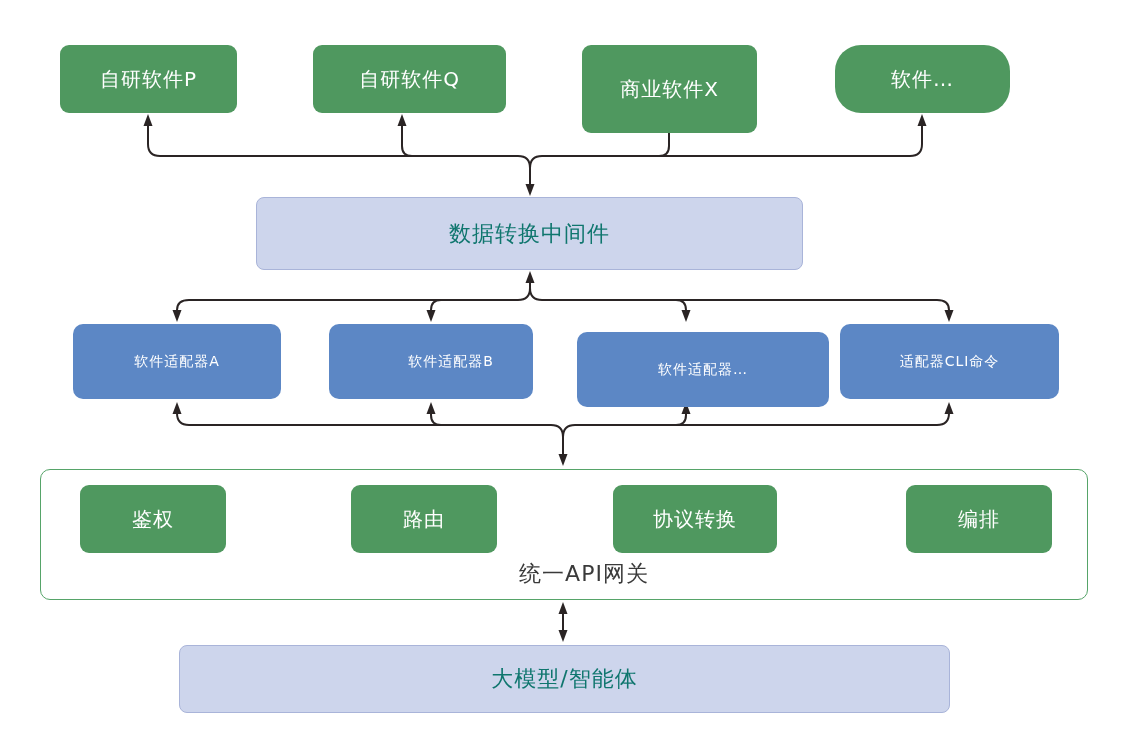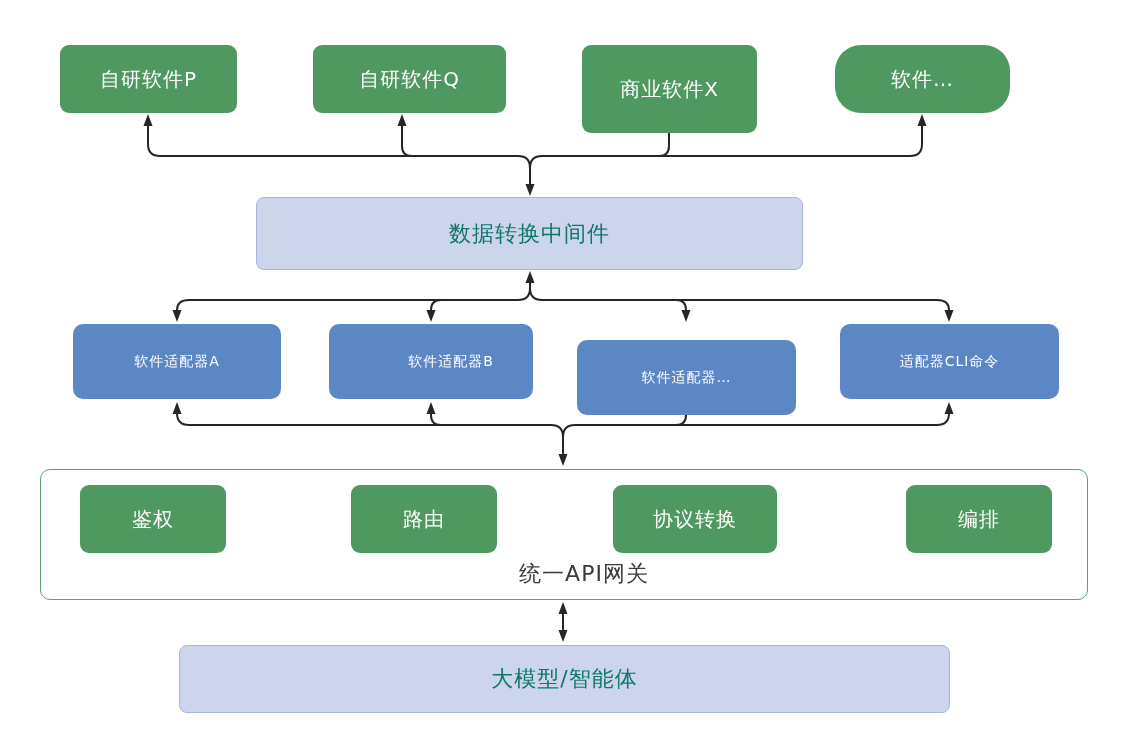--- a/index.html
+++ b/index.html
@@ -97,21 +97,21 @@
 
   <div class="box green" style="left:60px;top:45px;width:177px;height:68px;">自研软件P</div>
   <div class="box green" style="left:313px;top:45px;width:193px;height:68px;">自研软件Q</div>
   <div class="box green" style="left:582px;top:45px;width:175px;height:88px;">商业软件X</div>
   <div class="box green" style="left:835px;top:45px;width:175px;height:68px;border-radius:26px;">软件…</div>
 
   <div class="box lav" style="left:256px;top:197px;width:547px;height:73px;">数据转换中间件</div>
 
   <div class="box blue" style="left:73px;top:324px;width:208px;height:75px;">软件适配器A</div>
   <div class="box blue" style="left:329px;top:324px;width:204px;height:75px;padding-left:40px;">软件适配器B</div>
-  <div class="box blue" style="left:577px;top:340px;width:219px;height:75px;">软件适配器…</div>
+  <div class="box blue" style="left:577px;top:332px;width:252px;height:75px;">软件适配器…</div>
   <div class="box blue" style="left:840px;top:324px;width:219px;height:75px;">适配器CLI命令</div>
 
   <div class="gateway" style="left:40px;top:469px;width:1048px;height:131px;"></div>
 
   <div class="box green" style="left:351px;top:485px;width:146px;height:68px;">路由</div>
   <div class="box green" style="left:80px;top:485px;width:146px;height:68px;">鉴权</div>
   <div class="box green" style="left:613px;top:485px;width:164px;height:68px;">协议转换</div>
   <div class="box green" style="left:906px;top:485px;width:146px;height:68px;">编排</div>
 
   <div class="gateway-label" style="left:40px;top:556px;width:1048px;height:36px;">统一API网关</div>

